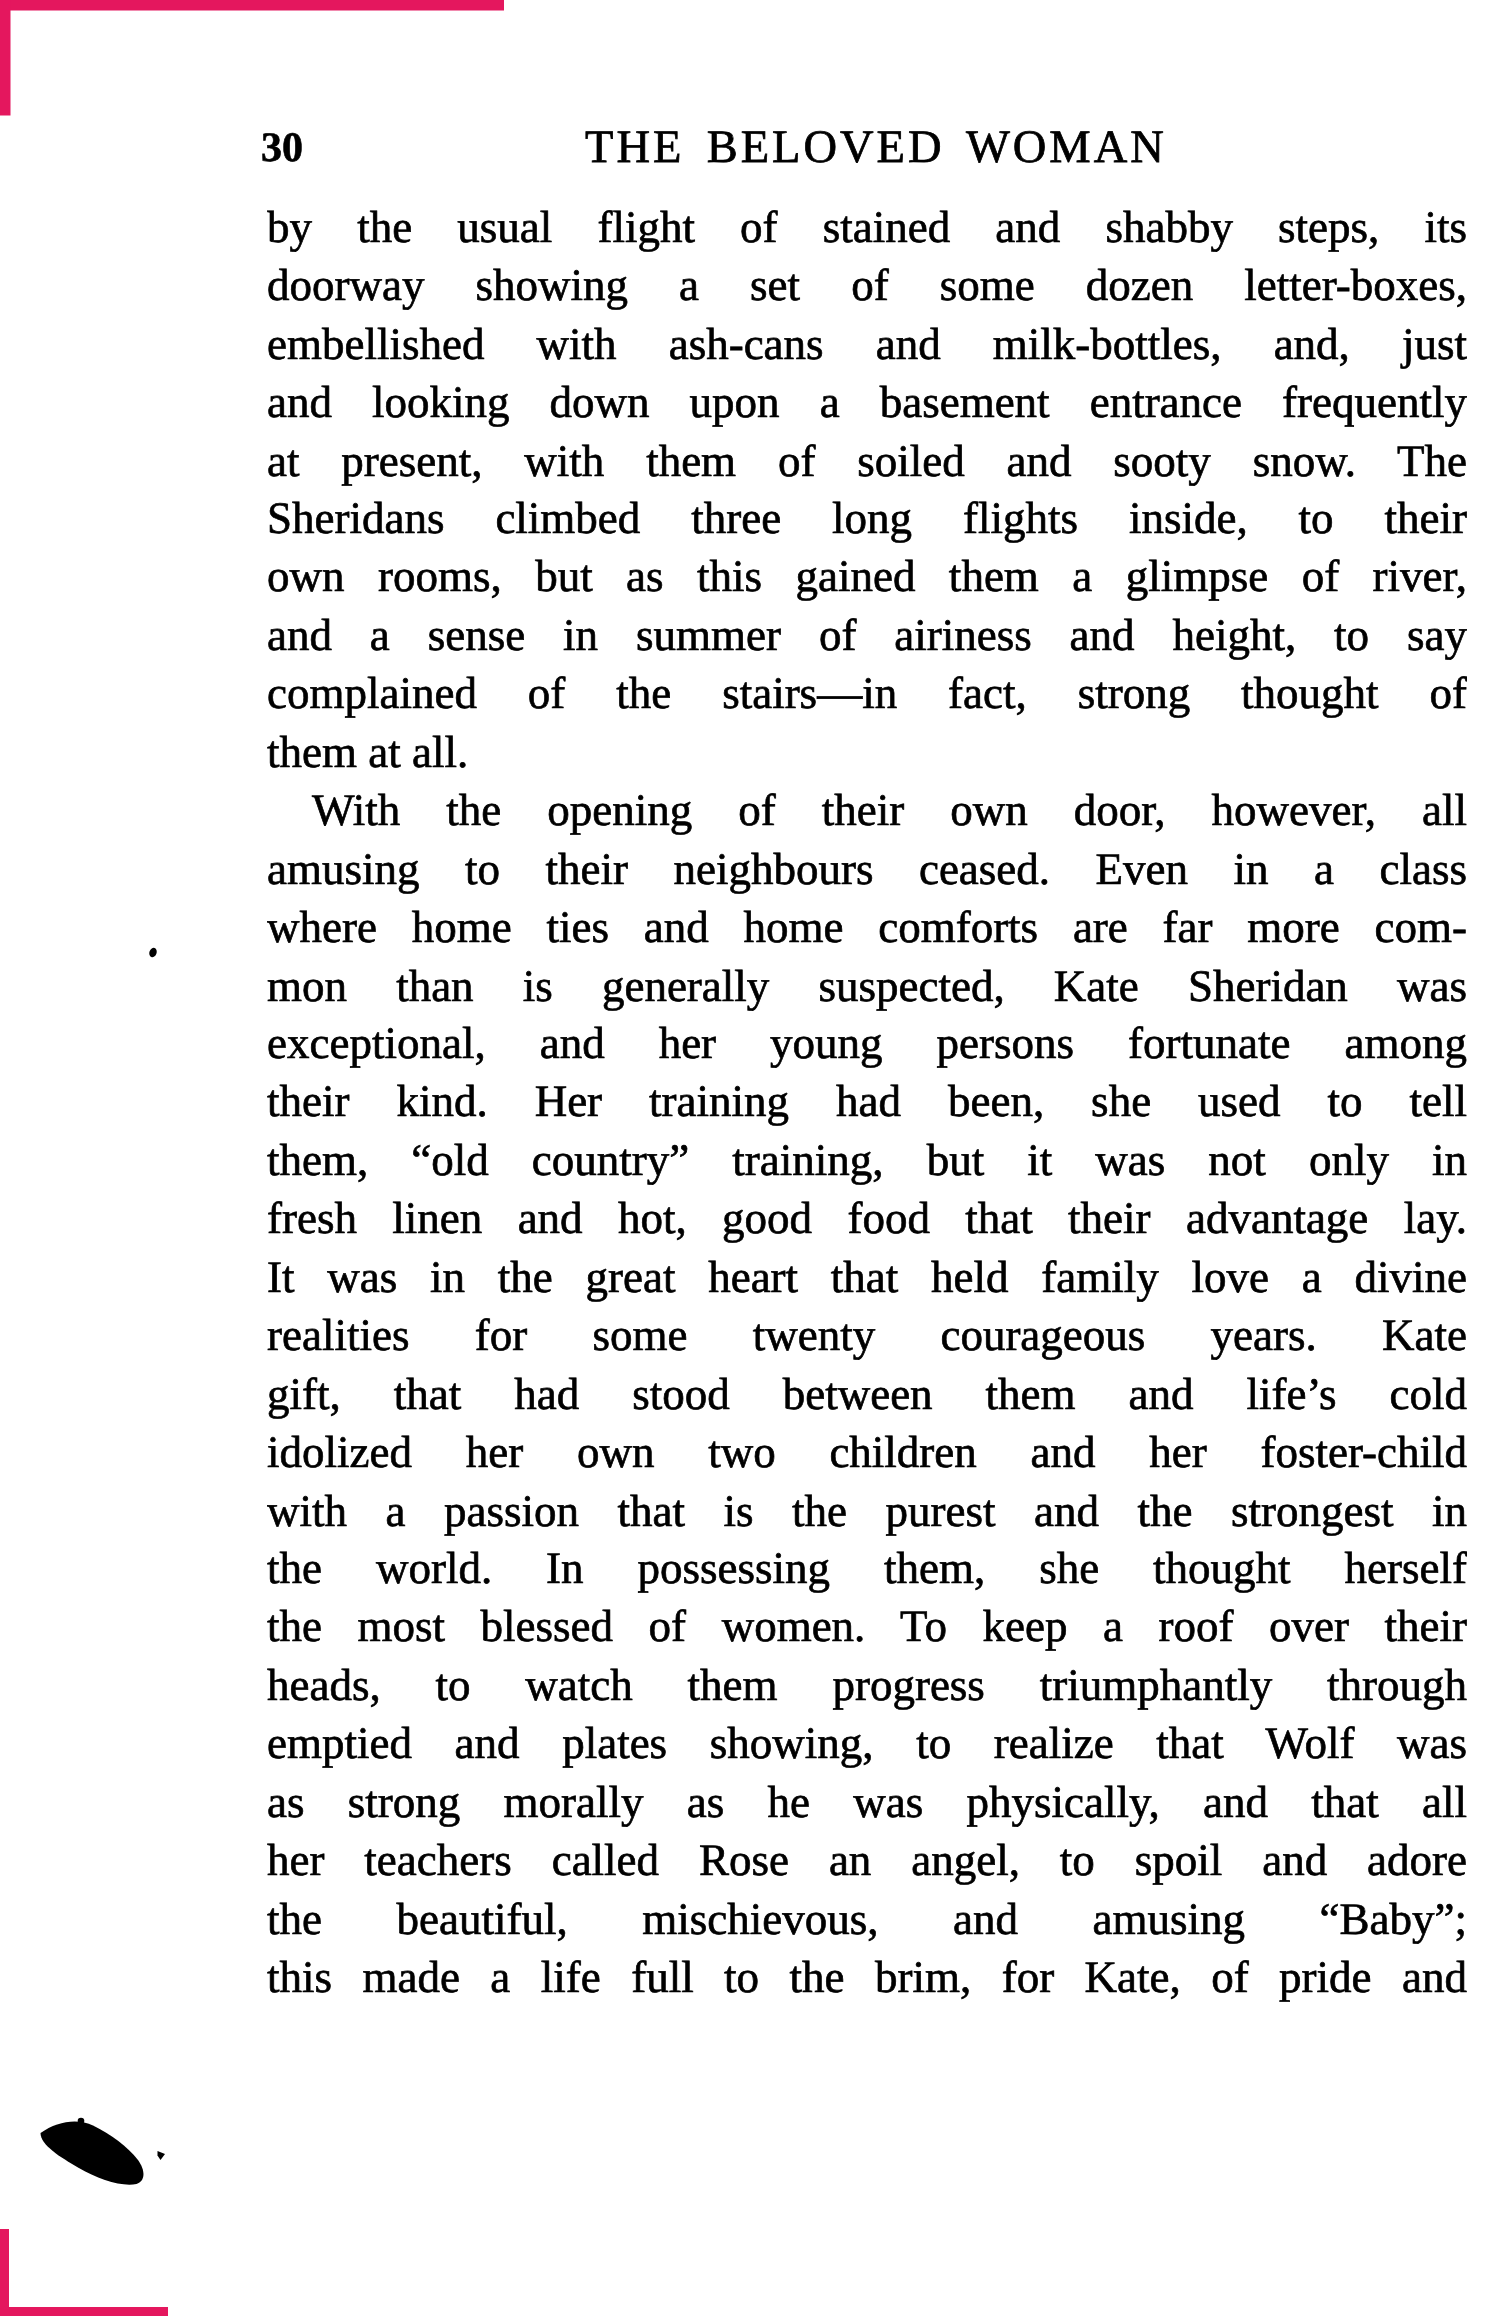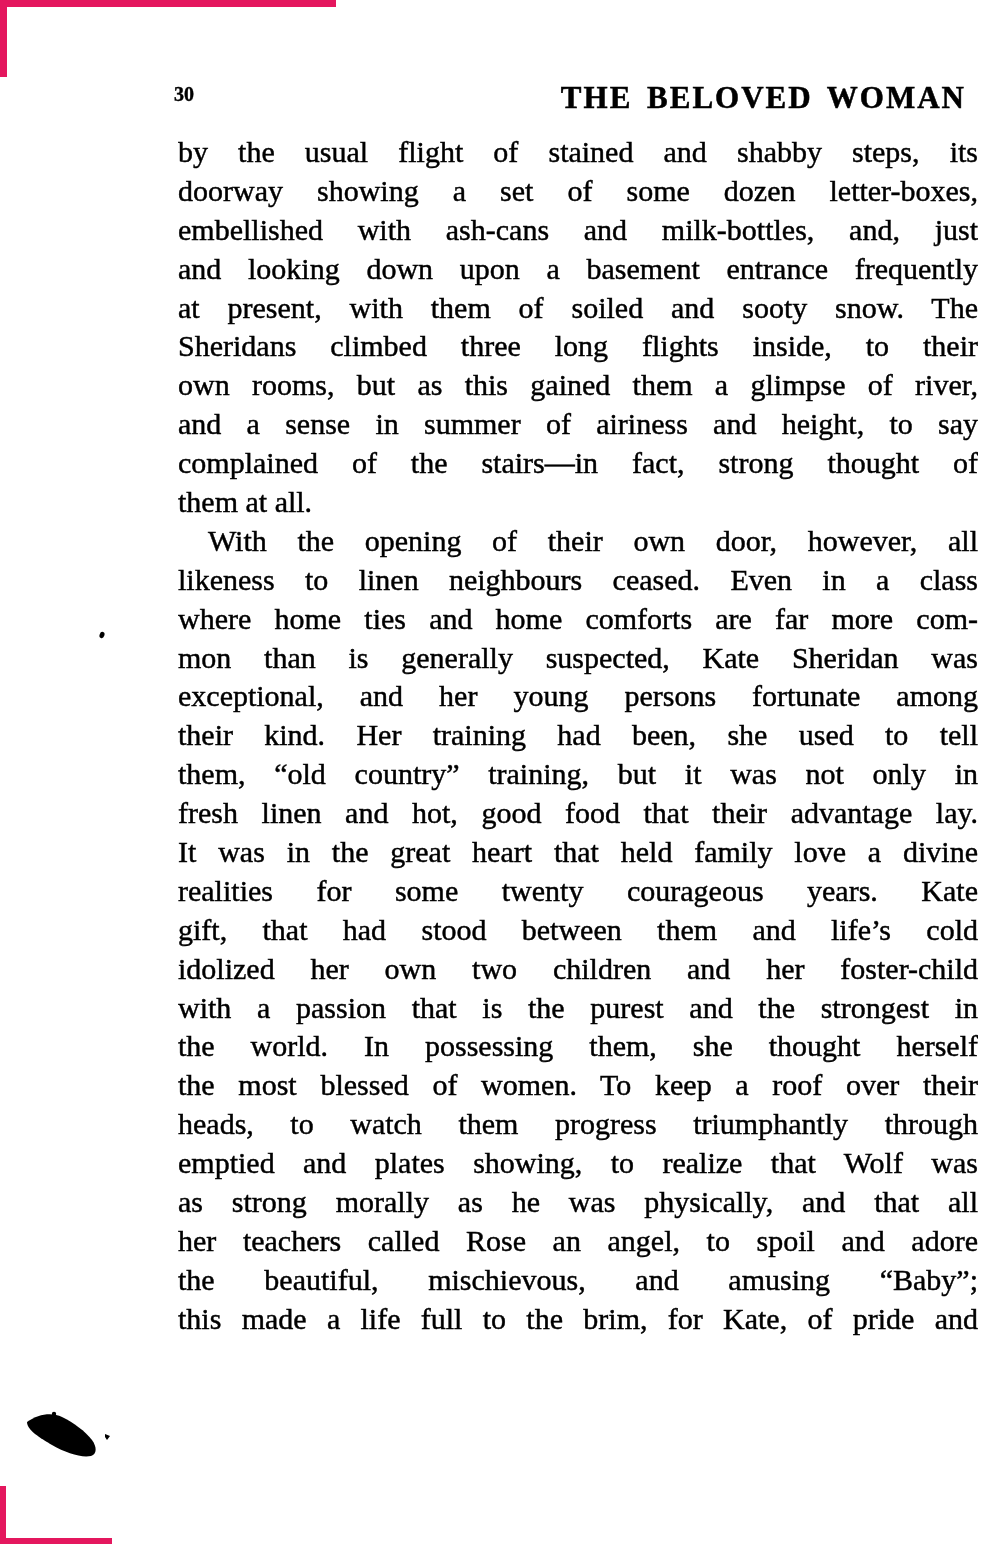--- a/index.html
+++ b/index.html
@@ -9,31 +9,31 @@
     height: 1544px;
     background: #ffffff;
     overflow: hidden;
     font-family: "Liberation Serif", serif;
     color: #000;
   }
   
   .folio {
     position: absolute;
     left: 174px; top: 83px;
-    font-size: 20px;
+    font-size: 28px;
     font-weight: 700;
     -webkit-text-stroke: 0.4px #000;
   }
   .running-head {
     position: absolute;
-    left: 166px; top: 80px;
+    left: 184px; top: 80px;
     width: 800px;
-    text-align: right;
+    text-align: center;
     font-size: 31px;
-    font-weight: 700;
+    font-weight: 400;
     letter-spacing: 2px;
     word-spacing: 5px;
     -webkit-text-stroke: 0.5px #000;
   }
   
   .text-block {
     position: absolute;
     left: 178px; top: 133px;
     width: 800px;
     font-size: 30px;
@@ -82,21 +82,21 @@
       <div class="line">doorway showing a set of some dozen letter-boxes,</div>
       <div class="line">embellished with ash-cans and milk-bottles, and, just</div>
       <div class="line">and looking down upon a basement entrance frequently</div>
       <div class="line">at present, with them of soiled and sooty snow.  The</div>
       <div class="line">Sheridans climbed three long flights inside, to their</div>
       <div class="line">own rooms, but as this gained them a glimpse of river,</div>
       <div class="line">and a sense in summer of airiness and height, to say</div>
       <div class="line">complained of the stairs—in fact, strong thought of</div>
       <div class="line para-end">them at all.</div>
       <div class="line indent">With the opening of their own door, however, all</div>
-      <div class="line">likeness to linen neighbours ceased.  Even in a class</div>
+      <div class="line">amusing to their neighbours ceased.  Even in a class</div>
       <div class="line">where home ties and home comforts are far more com-</div>
       <div class="line">mon than is generally suspected, Kate Sheridan was</div>
       <div class="line">exceptional, and her young persons fortunate among</div>
       <div class="line">their kind.  Her training had been, she used to tell</div>
       <div class="line">them, “old country” training, but it was not only in</div>
       <div class="line">fresh linen and hot, good food that their advantage lay.</div>
       <div class="line">It was in the great heart that held family love a divine</div>
       <div class="line">realities for some twenty courageous years.  Kate</div>
       <div class="line">gift, that had stood between them and life’s cold</div>
       <div class="line">idolized her own two children and her foster-child</div>

